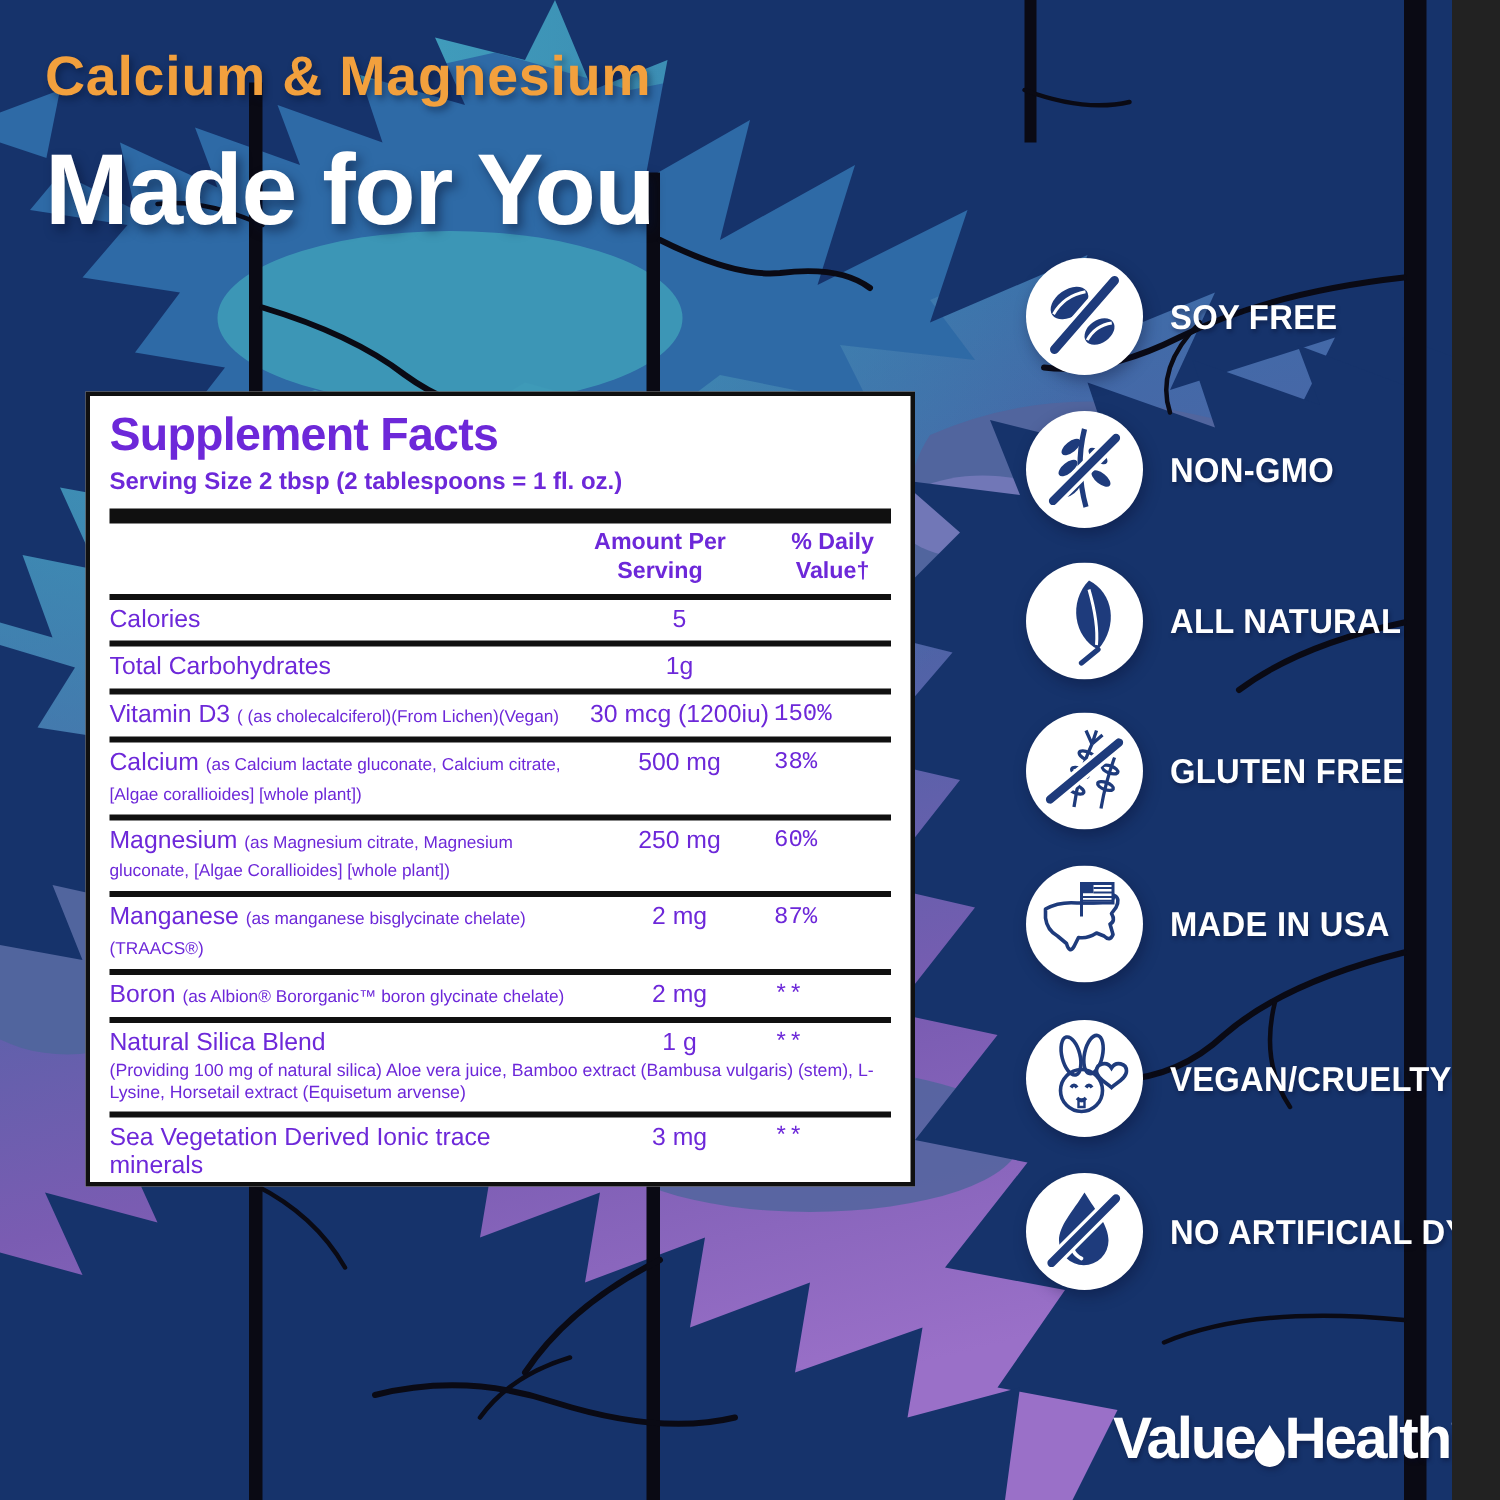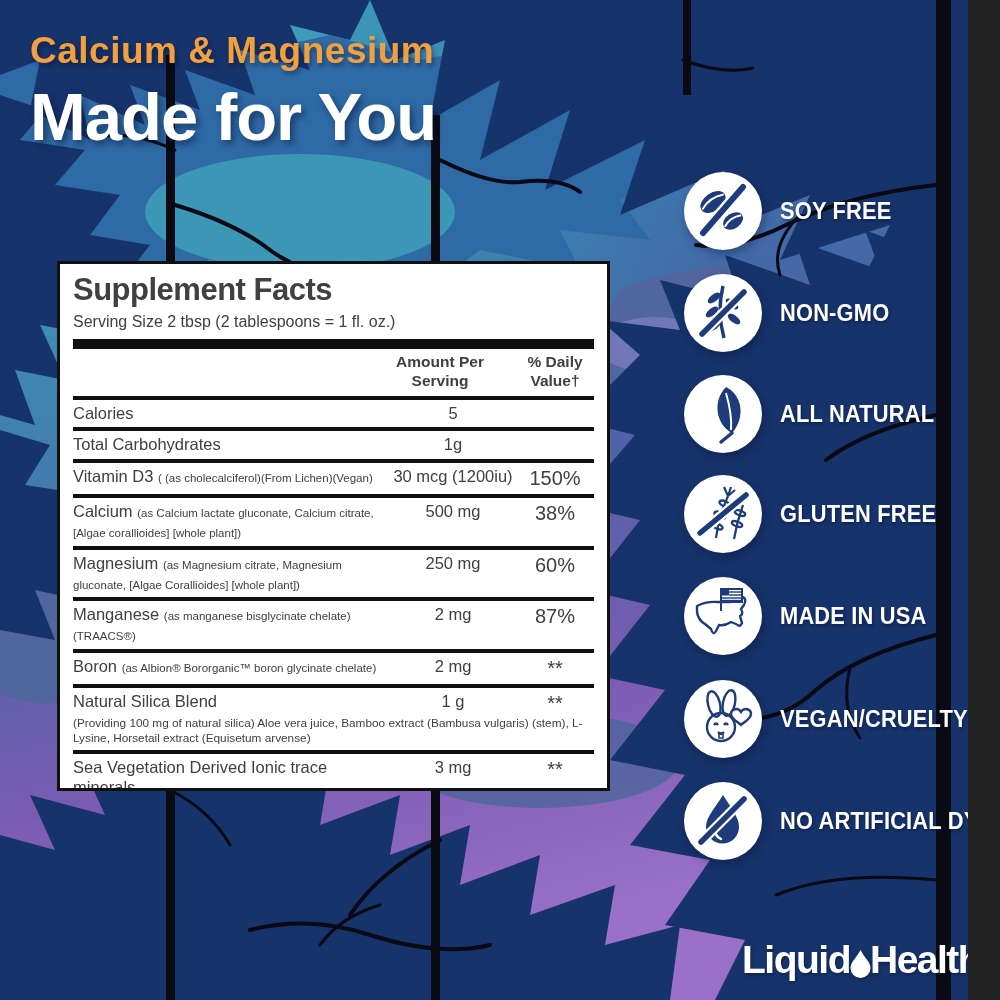--- a/index.html
+++ b/index.html
@@ -10,41 +10,41 @@
   .bg { position:absolute; inset:0; width:1000px; height:1000px; display:block; }
 
   
   .hdr { position:absolute; left:30px; top:30px; }
   .eyebrow {
     font-size:37px; font-weight:700; color:#F2A03D; letter-spacing:0.5px;
     text-shadow:2px 3px 5px rgba(5,15,45,.45);
   }
   .big-title {
     font-size:67px; font-weight:700; color:#FFFFFF; letter-spacing:-1px;
-    margin-top:6px; text-shadow:3px 4px 7px rgba(5,15,45,.5);
+    margin-top:16px; text-shadow:3px 4px 7px rgba(5,15,45,.5);
   }
 
   
   .panel {
     position:absolute; left:57px; top:261px; width:553px; height:530px;
     background:#FFFFFF; border:3px solid #101010; box-sizing:border-box;
-    padding:8px 13px 6px; color:#404040; overflow:hidden;
+    padding:8px 13px 6px; color:#6d28d9; overflow:hidden;
   }
   .sf-title { font-size:31px; font-weight:700; letter-spacing:-0.5px; margin:0 0 4px; }
-  .sf-serving { font-size:16px; font-weight:400; line-height:1.3; }
+  .sf-serving { font-size:16px; font-weight:700; line-height:1.3; }
   .bar { background:#101010; }
   .bar.thick { height:10px; margin:6px 0 0; }
   .sf-cols { display:grid; grid-template-columns:1fr 126px 78px; padding:4px 0 5px;gap:13px; }
   .sf-col-h { font-weight:700; font-size:15.5px; line-height:1.22; text-align:center; white-space:pre-line; }
   .sep { height:4px; background:#101010; }
   .row { display:grid; grid-template-columns:1fr 126px 78px; padding:4px 0; align-items:start; }
   .rname { font-size:16.5px; line-height:1.2; }
   .rname .dt { font-size:11.5px; }
   .ramt { text-align:center; font-size:16.5px; }
-  .rdv  { text-align:center; font-size:20px; }
+  .rdv  { text-align:left; font-size:16px;font-family:Liberation Mono, monospace; }
   .subtext { font-size:11.8px; line-height:1.28; margin:-3px 0 4px; }
 
   
   .badge-row { position:absolute; left:684px; display:flex; align-items:center; gap:18px; }
   .badge-circle { width:78px; height:78px; flex:0 0 78px; filter:drop-shadow(2px 4px 5px rgba(5,10,40,.35)); }
   .badge-label {
     font-size:23px; font-weight:700; color:#FFFFFF; letter-spacing:0.2px;
     transform:scaleX(0.95); transform-origin:left center; white-space:nowrap;
     text-shadow:1px 2px 3px rgba(5,10,40,.4);
   }
@@ -308,21 +308,21 @@
       <circle cx="39" cy="39" r="39" fill="#FFFFFF"></circle>
       <path d="M39,13 C47,26 55,35 55,45 A16.5,16.5 0 1 1 22,45 C22,35 31,26 39,13 Z" fill="#1E3B7C"></path>
       <path d="M31,44 q-2,9 6,13" stroke="#FFFFFF" stroke-width="2.5" fill="none" stroke-linecap="round"></path>
       <line x1="17" y1="60" x2="60" y2="17" stroke="#FFFFFF" stroke-width="10" stroke-linecap="round"></line>
       <line x1="17" y1="60" x2="60" y2="17" stroke="#1E3B7C" stroke-width="5.5" stroke-linecap="round"></line>
     </svg>
     <div class="badge-label">NO ARTIFICIAL DYES</div>
   </div>
 
   <div class="logo">
-    <span class="logo-word">Liquid</span>
+    <span class="logo-word">Value</span>
     <svg class="logo-drop" viewBox="0 0 22 32">
       <path d="M11,2 C15,10 21,14 21,20 A10,10 0 1 1 1,20 C1,14 7,10 11,2 Z" fill="#FFFFFF"></path>
     </svg>
     <span class="logo-word">Health</span>
     <span class="logo-reg">®</span>
   </div>
 
 </div>
 
 </body></html>

